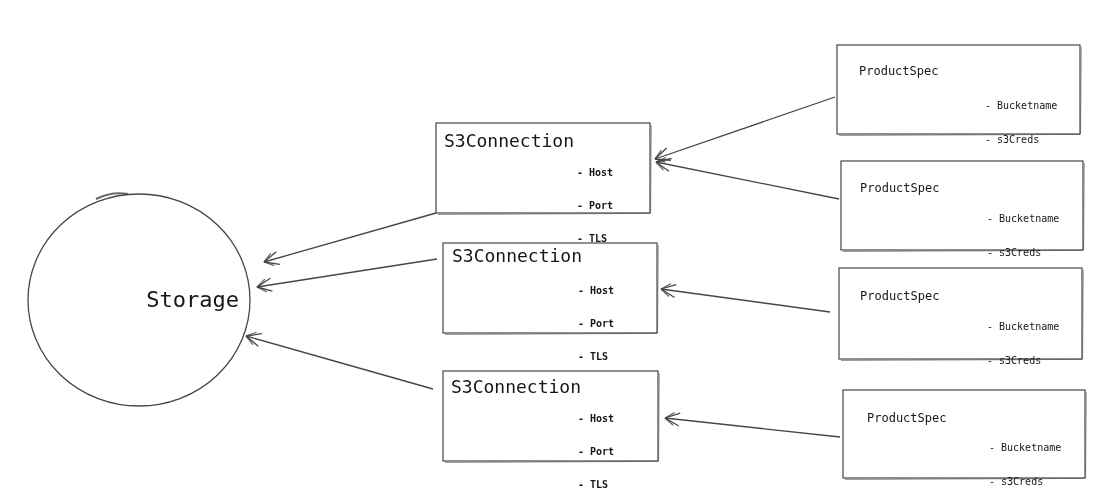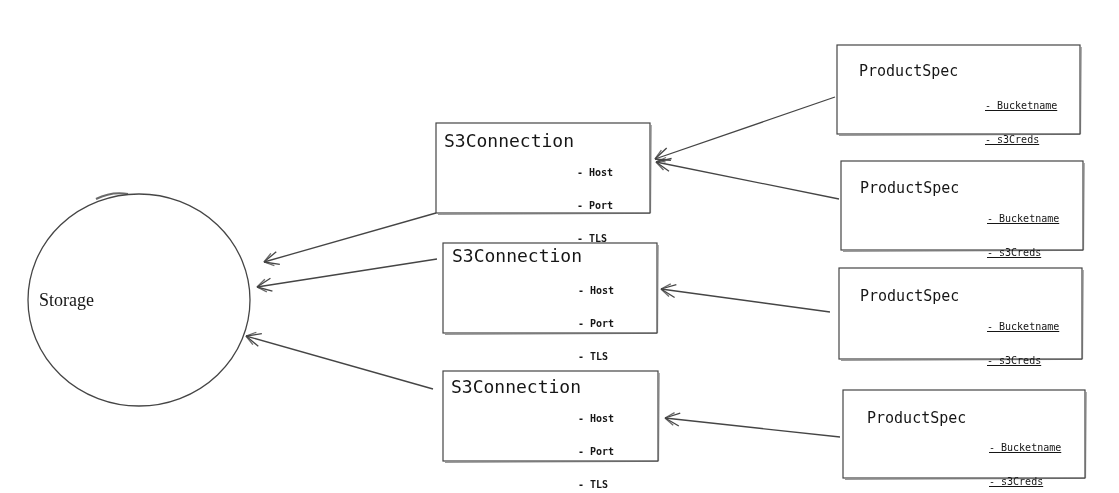--- a/index.html
+++ b/index.html
@@ -8,32 +8,31 @@
     width: 1119px;
     height: 493px;
     background: #ffffff;
     overflow: hidden;
     font-family: "DejaVu Sans Mono", "Liberation Mono", monospace;
     color: #161616;
   }
   svg.shapes { position: absolute; left: 0; top: 0; }
   .label { position: absolute; white-space: pre; }
   .storage-label {
-    font-size: 18px;
+    font-size: 22px;
     line-height: 30px;
     width: 200px;
-    text-align: left;
+    text-align: right;
     letter-spacing: 0px;
-    font-family: Liberation Serif, serif;
   }
   .class-title-lg { font-size: 18px; line-height: 14px; }
-  .class-title-sm { font-size: 15px; line-height: 13px; }
+  .class-title-sm { font-size: 12px; line-height: 13px; }
   .attr-list { font-size: 10px; }
   .attr-list.tight div { line-height: 11px; font-weight: bold; }
-  .attr-list.loose div { line-height: 12px; text-decoration: underline; }
+  .attr-list.loose div { line-height: 12px; }
 </style>
 </head>
 <body>
 
 <div class="stage">
 
   <svg class="shapes" width="1119" height="493" viewBox="0 0 1119 493">
       <ellipse cx="139" cy="300" rx="111" ry="106" fill="none" stroke="#454545" stroke-width="1.3"></ellipse>
       <path d="M 96 199 Q 112 191 128 194" fill="none" stroke="#454545" stroke-width="2" stroke-opacity="0.8"></path>
       <rect x="436" y="123" width="214" height="90" fill="#ffffff" stroke="#454545" stroke-width="1.2"></rect>

